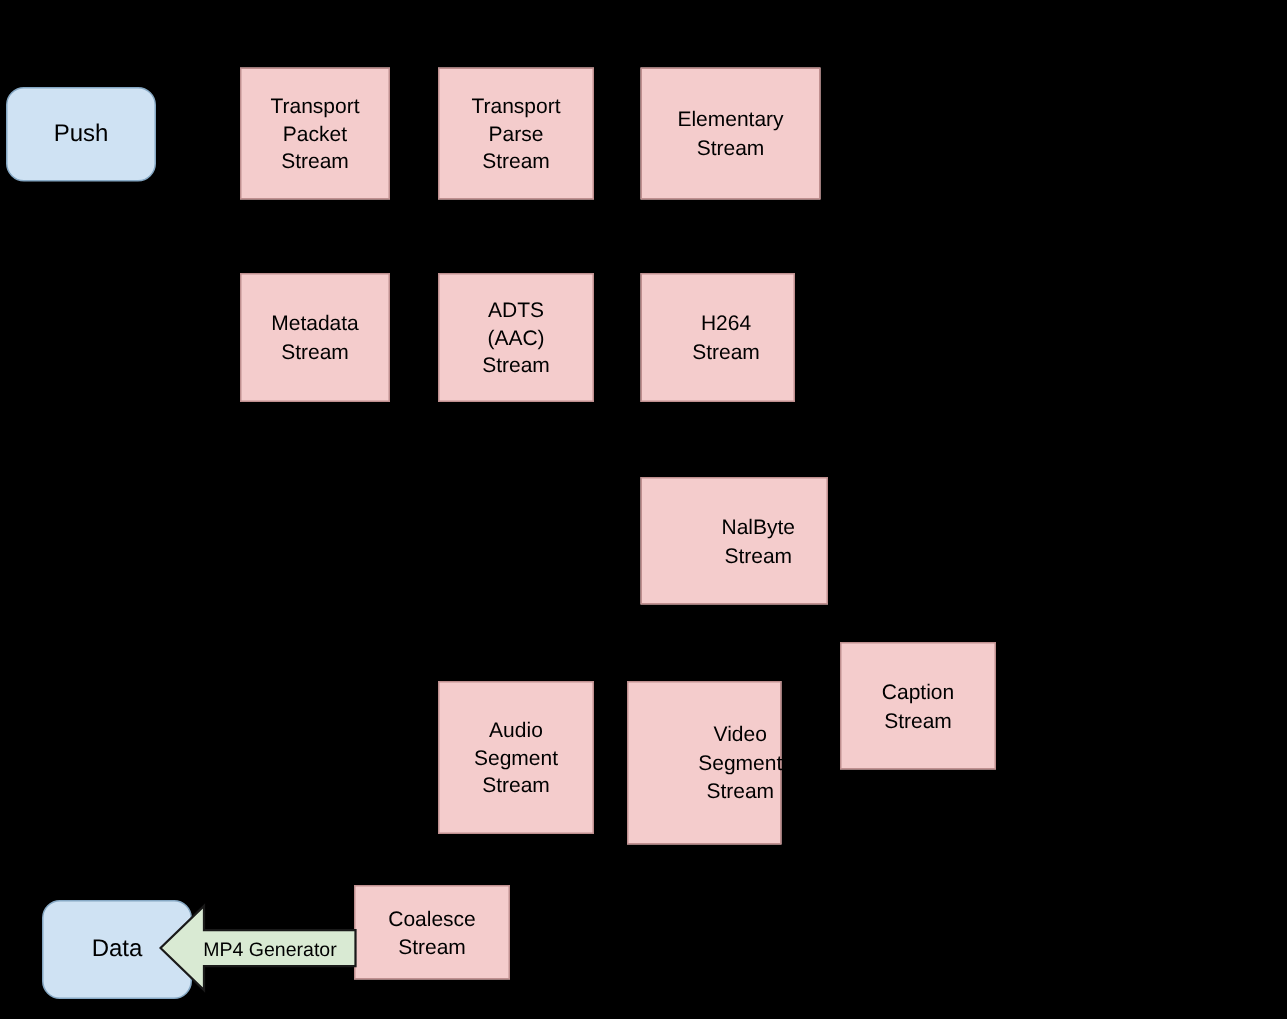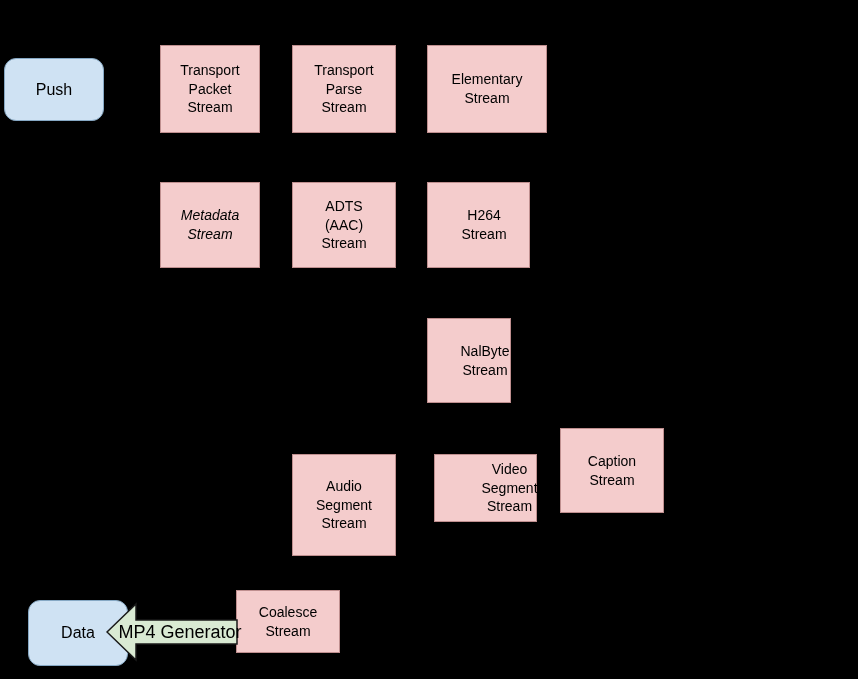--- a/index.html
+++ b/index.html
@@ -51,21 +51,21 @@
   }
   #mp4-arrow .arrow-label {
     position: absolute;
     left: 18px;
     top: 20px;
     width: 112px;
     height: 22px;
     display: flex;
     align-items: center;
     justify-content: center;
-    font-size: 18px;
+    font-size: 13px;
     color: #000000;
     white-space: nowrap;
   }
 </style>
 </head>
 <body>
 
 <div id="canvas">
 
   <div id="nodes">
@@ -74,36 +74,36 @@
       </div>
       <div class="node stream" style="left: 160px; top: 45px; width: 100px; height: 88px;">
         <div>Transport<br>Packet<br>Stream</div>
       </div>
       <div class="node stream" style="left: 292px; top: 45px; width: 104px; height: 88px;">
         <div>Transport<br>Parse<br>Stream</div>
       </div>
       <div class="node stream" style="left: 427px; top: 45px; width: 120px; height: 88px;">
         <div>Elementary<br>Stream</div>
       </div>
-      <div class="node stream" style="left: 160px; top: 182px; width: 100px; height: 86px; font-style: italic;">
+      <div class="node stream" style="left: 160px; top: 182px; width: 100px; height: 86px;">
         <div>Metadata<br>Stream</div>
       </div>
       <div class="node stream" style="left: 292px; top: 182px; width: 104px; height: 86px;">
         <div>ADTS<br>(AAC)<br>Stream</div>
       </div>
       <div class="node stream" style="left: 427px; top: 182px; width: 103px; height: 86px; padding-left: 11px;">
         <div>H264<br>Stream</div>
       </div>
-      <div class="node stream" style="left: 427px; top: 318px; width: 84px; height: 85px; padding-left: 32px;">
+      <div class="node stream" style="left: 427px; top: 318px; width: 125px; height: 85px; padding-left: 32px;">
         <div>NalByte<br>Stream</div>
       </div>
       <div class="node stream" style="left: 292px; top: 454px; width: 104px; height: 102px;">
         <div>Audio<br>Segment<br>Stream</div>
       </div>
-      <div class="node stream" style="left: 434px; top: 454px; width: 103px; height: 68px; padding-left: 48px;">
+      <div class="node stream" style="left: 418px; top: 454px; width: 103px; height: 109px; padding-left: 48px;">
         <div>Video<br>Segment<br>Stream</div>
       </div>
       <div class="node stream" style="left: 560px; top: 428px; width: 104px; height: 85px;">
         <div>Caption<br>Stream</div>
       </div>
       <div class="node endpoint" style="left: 4px; top: 600px; width: 100px; height: 66px; margin-left: 24px;">
         <div>Data</div>
       </div>
       <div class="node stream" style="left: 236px; top: 590px; width: 104px; height: 63px;">
         <div>Coalesce<br>Stream</div>

